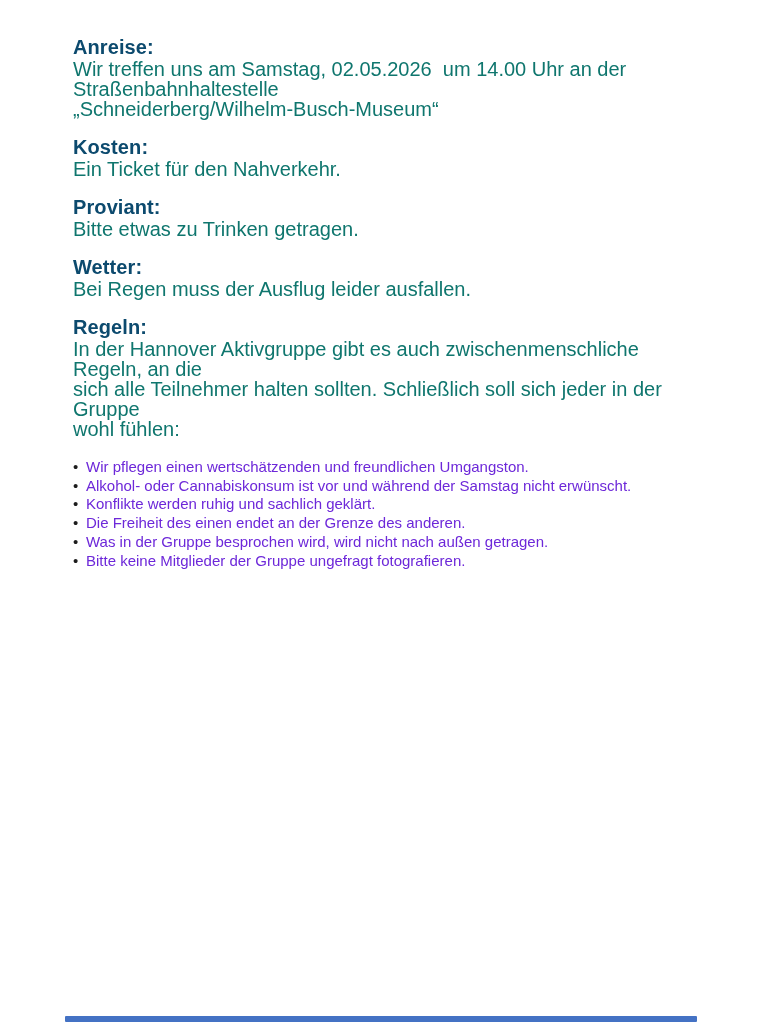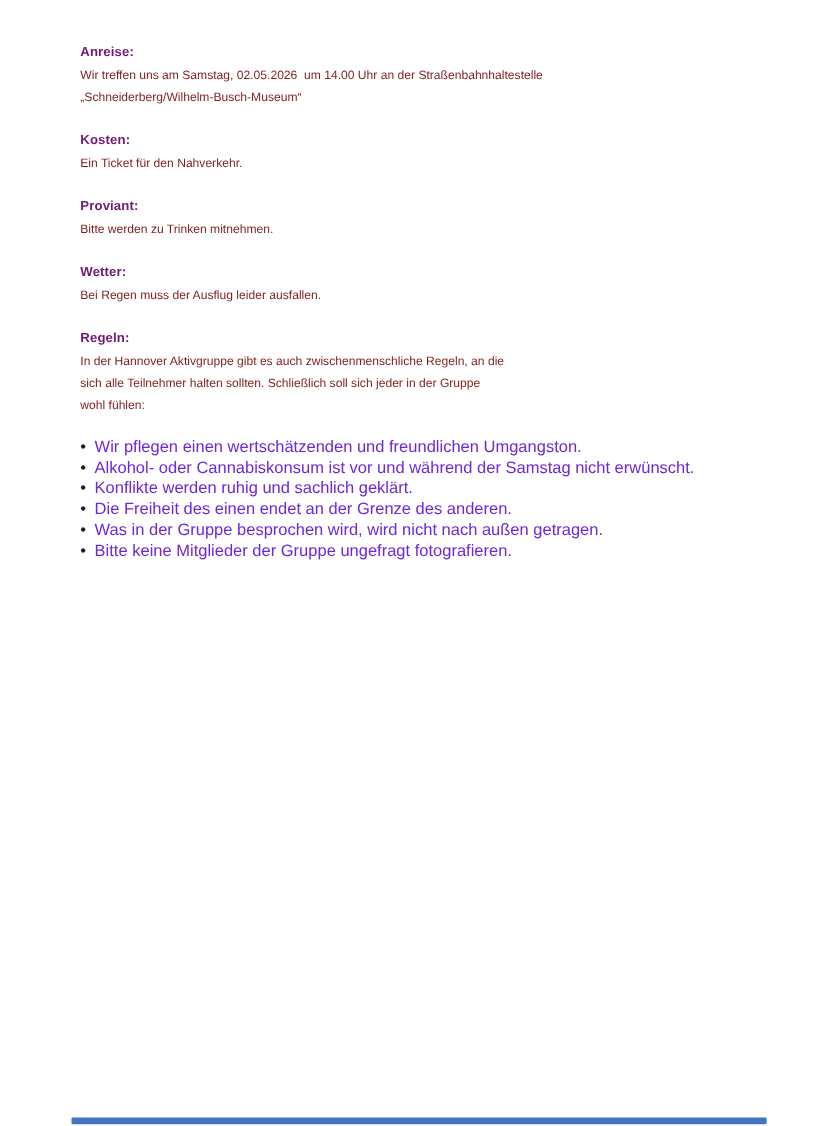--- a/index.html
+++ b/index.html
@@ -12,31 +12,31 @@
     margin: 0 auto;
     overflow: hidden;
     font-family: "Liberation Sans", "DejaVu Sans", sans-serif;
   }
   .content {
     padding: 37px 62px 0 73px;
   }
   .sec { margin: 0 0 18px 0; }
   .sec-heading {
     margin: 0;
-    font-size: 12px;
+    font-size: 20px;
     line-height: 21px;
     font-weight: 700;
-    color: #701a75;
+    color: #0c4a6e;
     letter-spacing: 0.1px;
   }
   .sec-body {
     margin: 1px 0 0 0;
-    font-size: 11px;
+    font-size: 20px;
     line-height: 20px;
-    color: #7f1d1d;
+    color: #0f766e;
     white-space: pre-wrap;
   }
   .rules-list {
     list-style: none;
     margin: 19px 0 0 0;
     padding: 0;
   }
   .rule-item {
     position: relative;
     padding-left: 13px;
@@ -67,21 +67,21 @@
 „Schneiderberg/Wilhelm-Busch-Museum“</p>
     </section>
 
     <section class="sec">
       <h2 class="sec-heading">Kosten:</h2>
       <p class="sec-body">Ein Ticket für den Nahverkehr.</p>
     </section>
 
     <section class="sec">
       <h2 class="sec-heading">Proviant:</h2>
-      <p class="sec-body">Bitte werden zu Trinken mitnehmen.</p>
+      <p class="sec-body">Bitte etwas zu Trinken getragen.</p>
     </section>
 
     <section class="sec">
       <h2 class="sec-heading">Wetter:</h2>
       <p class="sec-body">Bei Regen muss der Ausflug leider ausfallen.</p>
     </section>
 
     <section class="sec">
       <h2 class="sec-heading">Regeln:</h2>
       <p class="sec-body">In der Hannover Aktivgruppe gibt es auch zwischenmenschliche Regeln, an die

